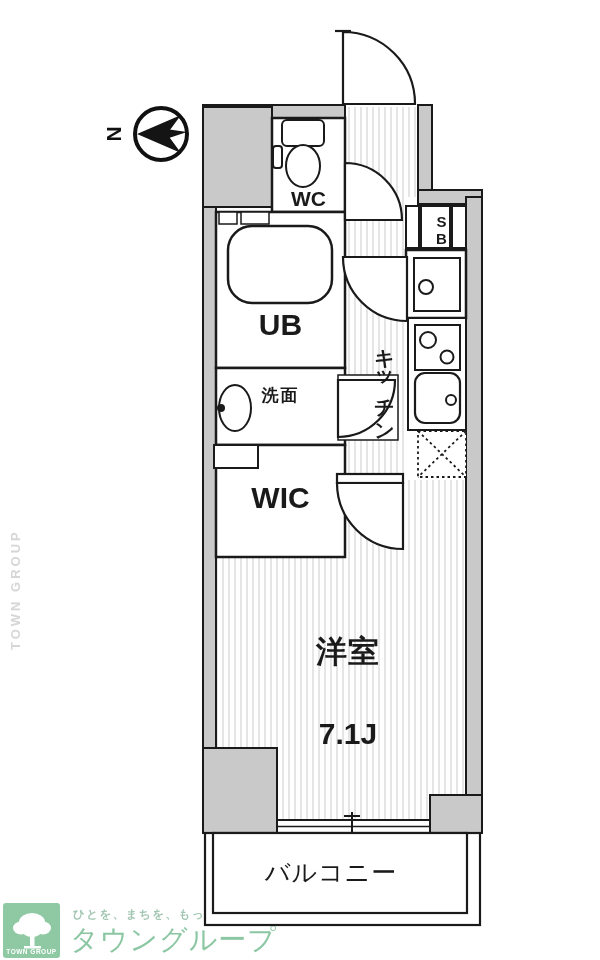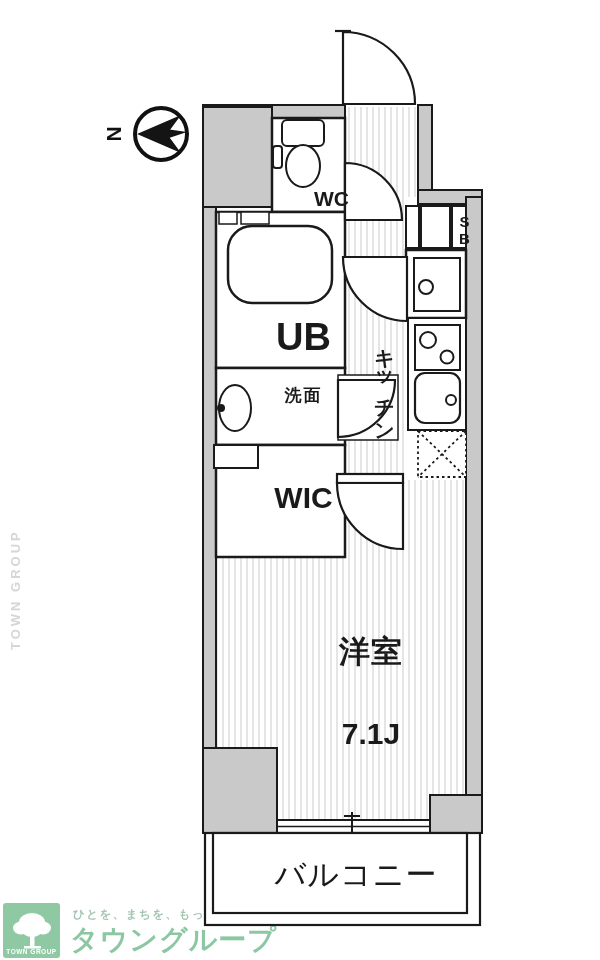--- a/index.html
+++ b/index.html
@@ -1,33 +1,33 @@
 <!DOCTYPE html>
 <html><head>
 <meta charset="utf-8">
 <style>
   html,body{margin:0;padding:0;background:#ffffff;}
   body{width:600px;height:960px;position:relative;overflow:hidden;
        font-family:"Liberation Sans","DejaVu Sans",sans-serif;}
   #plan-svg{position:absolute;left:0;top:0;z-index:1;}
   .label{position:absolute;z-index:2;color:#1a1a1a;text-align:center;line-height:1.05;}
-  .b{font-weight:bold;padding-left:23px;}
+  .b{font-weight:bold;}
   .vert{writing-mode:vertical-rl;text-orientation:upright;}
   
   #watermark{position:absolute;z-index:0;left:8px;top:650px;transform:rotate(-90deg);
              transform-origin:0 0;color:#d6d6d6;font-size:13px;letter-spacing:3px;
              white-space:nowrap;font-weight:bold;}
   #logo-box{position:absolute;z-index:0;left:3px;top:903px;width:57px;height:55px;
             background:#8fc9a4;border-radius:3px;}
   #logo-box .logo-text{position:absolute;left:0;right:0;bottom:3px;color:#ffffff;
             font-size:6.5px;text-align:center;letter-spacing:.5px;font-weight:bold;}
   #tagline{position:absolute;z-index:0;left:73px;top:907px;color:#a3c6b2;
            font-size:11.5px;letter-spacing:1.5px;font-weight:bold;white-space:nowrap;}
   #brand{position:absolute;z-index:0;left:70px;top:921px;color:#8cc7a3;
-         font-size:28px;font-weight:bold;letter-spacing:1px;white-space:nowrap;}
+         font-size:28px;font-weight:normal;letter-spacing:1px;white-space:nowrap;}
   #compass-n{position:absolute;z-index:2;left:106px;top:122px;color:#111;
              font-size:21px;font-weight:bold;transform:rotate(-90deg);}
 </style>
 </head>
 <body>
 
 <div id="watermark">TOWN GROUP</div>
 
 <div id="logo-box">
   <svg width="57" height="55">
@@ -136,23 +136,23 @@
   </g>
 
   <g>
     <circle cx="161" cy="134" r="26" fill="#ffffff" stroke="#111111" stroke-width="4"></circle>
     <polygon points="137,134 181,115 167,134 181,153" fill="#141414"></polygon>
     <polygon points="166,129 187,132 166,139" fill="#141414"></polygon>
   </g>
 </svg>
 
 <div class="label b" style="left:272px;top:188px;width:73px;font-size:21px;">WC</div>
-<div class="label b" style="left:216px;top:318px;width:129px;font-size:38px;">UB</div>
+<div class="label b" style="left:216px;top:309px;width:129px;font-size:30px;">UB</div>
 <div class="label b" style="left:216px;top:387px;width:129px;font-size:17px;letter-spacing:2px;">洗面</div>
 <div class="label b" style="left:216px;top:482px;width:129px;font-size:30px;">WIC</div>
 <div class="label vert" style="left:367px;top:330px;width:28px;height:110px;font-size:20px;font-weight:600;letter-spacing:2px;">キッチン</div>
 <div class="label b vert" style="left:423px;top:211px;width:26px;height:38px;font-size:15px;">
   <span>S</span><span>B</span>
 </div>
 <div class="label b" style="left:248px;top:636px;width:200px;font-size:31px;letter-spacing:1px;">洋室</div>
 <div class="label b" style="left:248px;top:674px;width:200px;font-size:30px;margin-top:44px;">7.1J</div>
-<div class="label" style="left:256px;top:859px;width:200px;font-size:31px;letter-spacing:1px;">バルコニー</div>
+<div class="label" style="left:231px;top:859px;width:200px;font-size:25px;letter-spacing:1px;">バルコニー</div>
 <div id="compass-n">N</div>
 
 </body></html>

